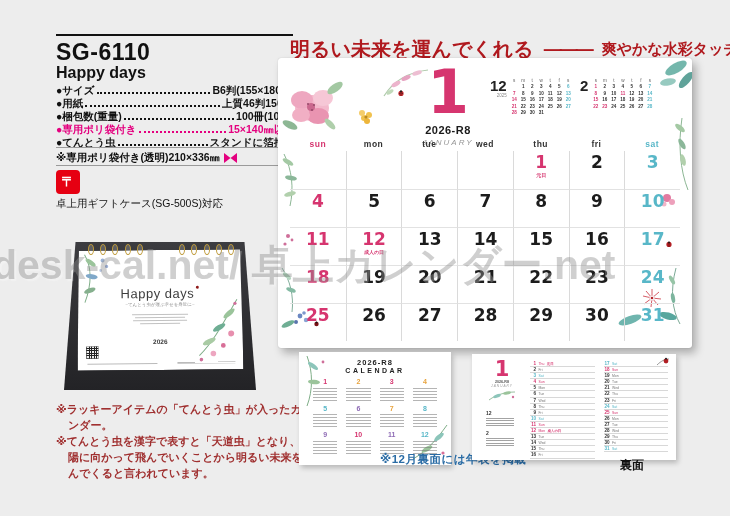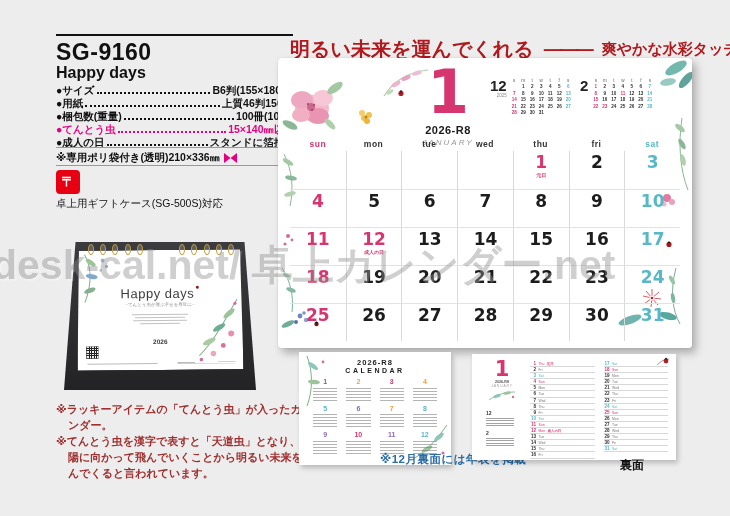--- a/index.html
+++ b/index.html
@@ -108,45 +108,45 @@
 
   
   .watermark { left:-8px; top:238px; width:746px; font-size:41px; font-weight:bold; color:#8f8f8f;
     opacity:.42; white-space:nowrap; letter-spacing:0; z-index:60;
     text-shadow:2px 2px 1px rgba(255,255,255,.65); pointer-events:none; }
 </style>
 </head>
 <body>
 
 <div class="abs left-rule"></div>
-<div class="abs product-code">SG-9160</div>
+<div class="abs product-code">SG-6110</div>
 <div class="abs product-name">Happy days</div>
 <div class="abs specs" id="specs-list">
     <div class="spec-row">
       <span class="spec-label">●サイズ</span>
       <span class="spec-dots"></span>
       <span class="spec-value">B6判(155×180㎜)</span>
     </div>
     <div class="spec-row">
       <span class="spec-label">●用紙</span>
       <span class="spec-dots"></span>
       <span class="spec-value">上質46判150kg</span>
     </div>
     <div class="spec-row">
       <span class="spec-label">●梱包数(重量)</span>
       <span class="spec-dots"></span>
       <span class="spec-value">100冊(10kg)</span>
     </div>
     <div class="spec-row">
-      <span class="spec-label hl">●てんとう虫</span>
+      <span class="spec-label hl">●専用ポリ袋付き</span>
       <span class="spec-dots hl-dots"></span>
       <span class="spec-value hl">15×140㎜以内</span>
     </div>
     <div class="spec-row">
-      <span class="spec-label">●成人の日</span>
+      <span class="spec-label">●てんとう虫</span>
       <span class="spec-dots"></span>
       <span class="spec-value">スタンドに箔押し</span>
     </div>
   </div>
 <div class="abs rule-thin"></div>
 <div class="abs polybag">
   <span>※専用ポリ袋付き(透明)210×336㎜</span>
   <svg width="13" height="10" viewBox="0 0 13 10">
       <polygon points="0,0 6.5,5 0,10" fill="#e4007f"></polygon>
       <polygon points="13,0 6.5,5 13,10" fill="#e4007f"></polygon>

